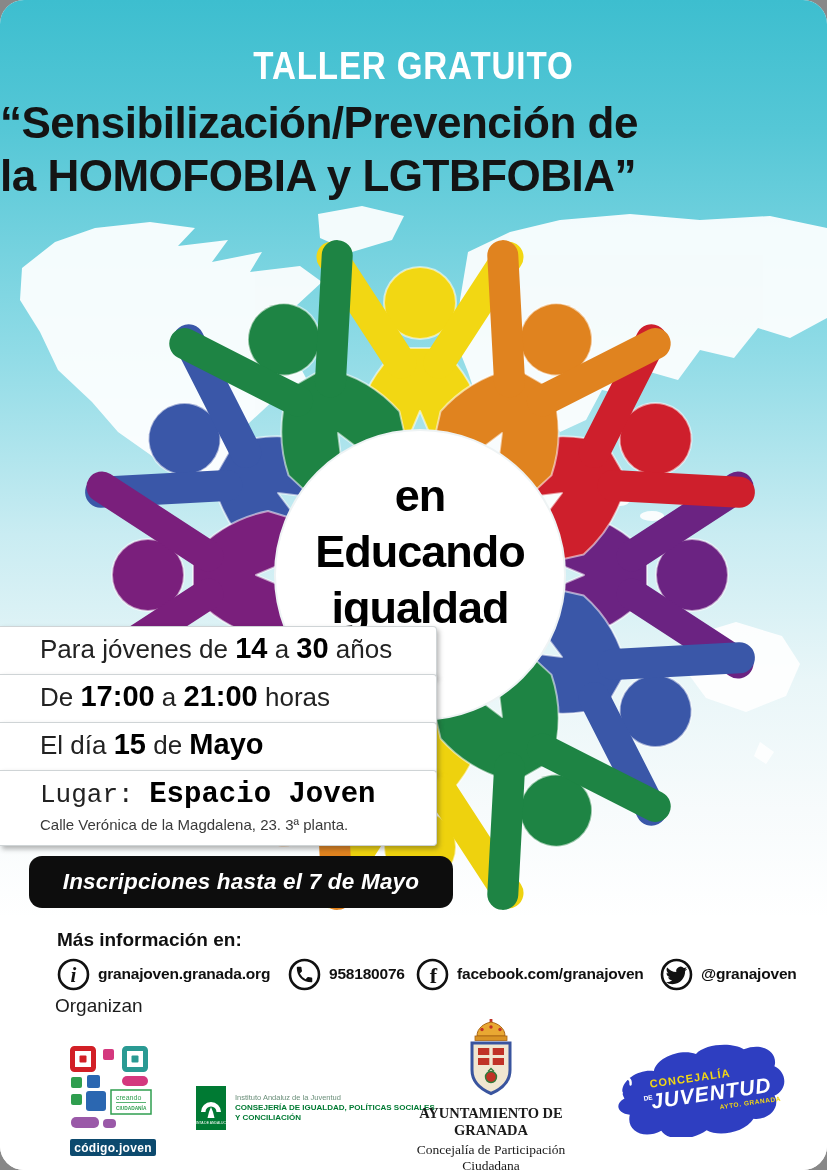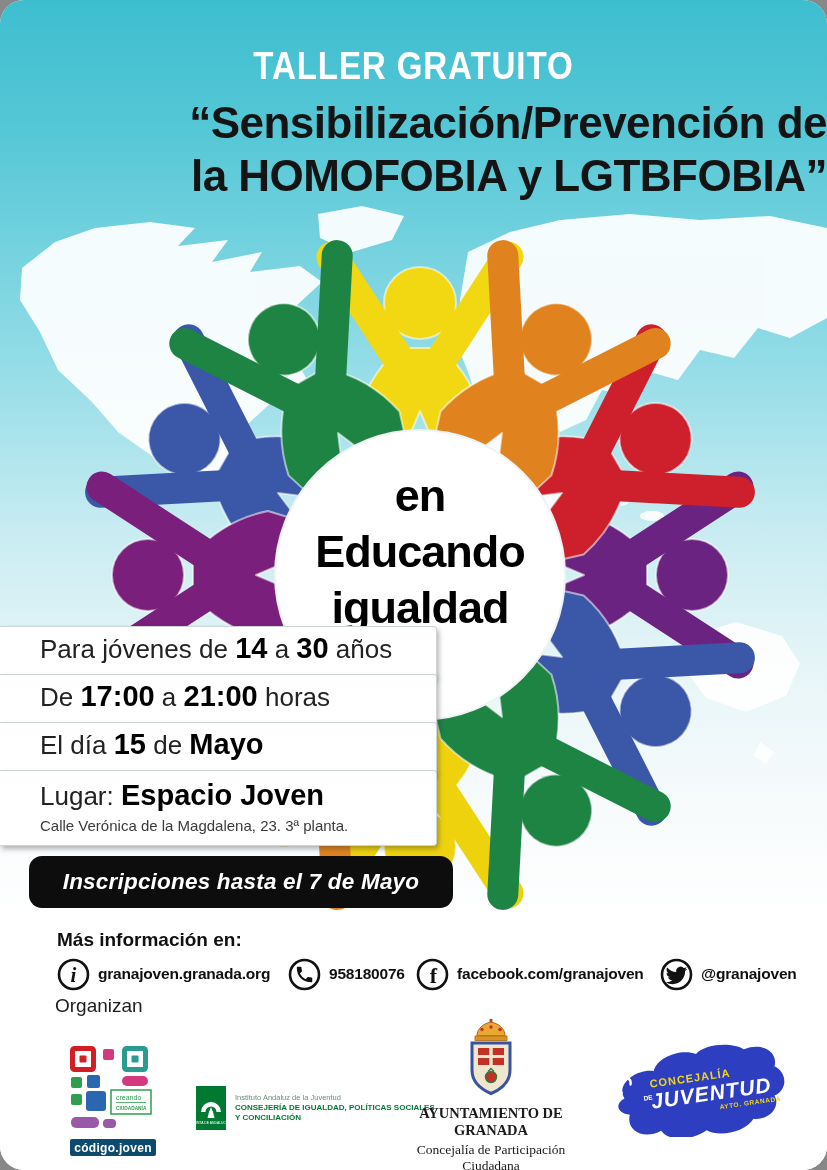--- a/index.html
+++ b/index.html
@@ -16,21 +16,21 @@
                #c9ecf2 58%,#e9f6f8 74%,#f7fbfc 88%,#ffffff 100%);
   }
   .art svg{position:absolute;left:0;top:0;display:block;}
   
   .kicker{
     position:absolute;left:0;top:44px;width:827px;text-align:center;z-index:4;
     color:#fff;font-size:39px;font-weight:700;letter-spacing:1px;
   }
   .kicker span{display:inline-block;transform:scaleX(.85);transform-origin:center;}
   .title{
-    position:absolute;left:0;top:96px;width:827px;text-align:right;z-index:4;
+    position:absolute;left:0;top:96px;width:827px;text-align:left;z-index:4;
     color:#141414;font-weight:700;font-size:44px;line-height:53px;letter-spacing:-.5px;
   }
   .title .caps{font-weight:700;}
   
   .circle-caption{
     position:absolute;left:270px;top:468px;width:300px;z-index:4;
     text-align:center;color:#000;font-weight:700;font-size:45px;line-height:56px;
     letter-spacing:-1px;
   }
   
@@ -38,21 +38,21 @@
     position:absolute;left:0;width:437px;height:52px;z-index:6;
     background:#fff;border:1px solid #cfd4d6;border-left:none;
     border-radius:0 4px 4px 0;
     box-shadow:2px 3px 5px rgba(40,40,40,.35);
     font-size:26px;color:#222;line-height:42px;padding-left:40px;box-sizing:border-box;
     white-space:nowrap;
   }
   .bar b{font-weight:700;font-size:29px;color:#000;}
   .bar1{top:626px;} .bar2{top:674px;} .bar3{top:722px;}
   .bar4{top:770px;height:76px;line-height:normal;padding-top:8px;}
-  .bar4 .place-line{font-size:26px;line-height:32px;}
+  .bar4 .place-line{font-size:26px;line-height:32px;font-family:Liberation Mono, monospace;}
   .bar4 .place-line b{font-size:29px;}
   .bar4 .address{font-size:15px;color:#3a3a3a;line-height:24px;margin-top:2px;letter-spacing:0;}
   .pill{
     position:absolute;left:29px;top:856px;width:424px;height:52px;z-index:6;
     background:#0d0d0d;border-radius:13px;
     color:#fff;font-size:22.5px;font-weight:700;font-style:italic;
     display:flex;align-items:center;justify-content:center;letter-spacing:.2px;
   }
   
   .footer{position:absolute;left:0;top:915px;width:827px;height:255px;background:#fff;}

